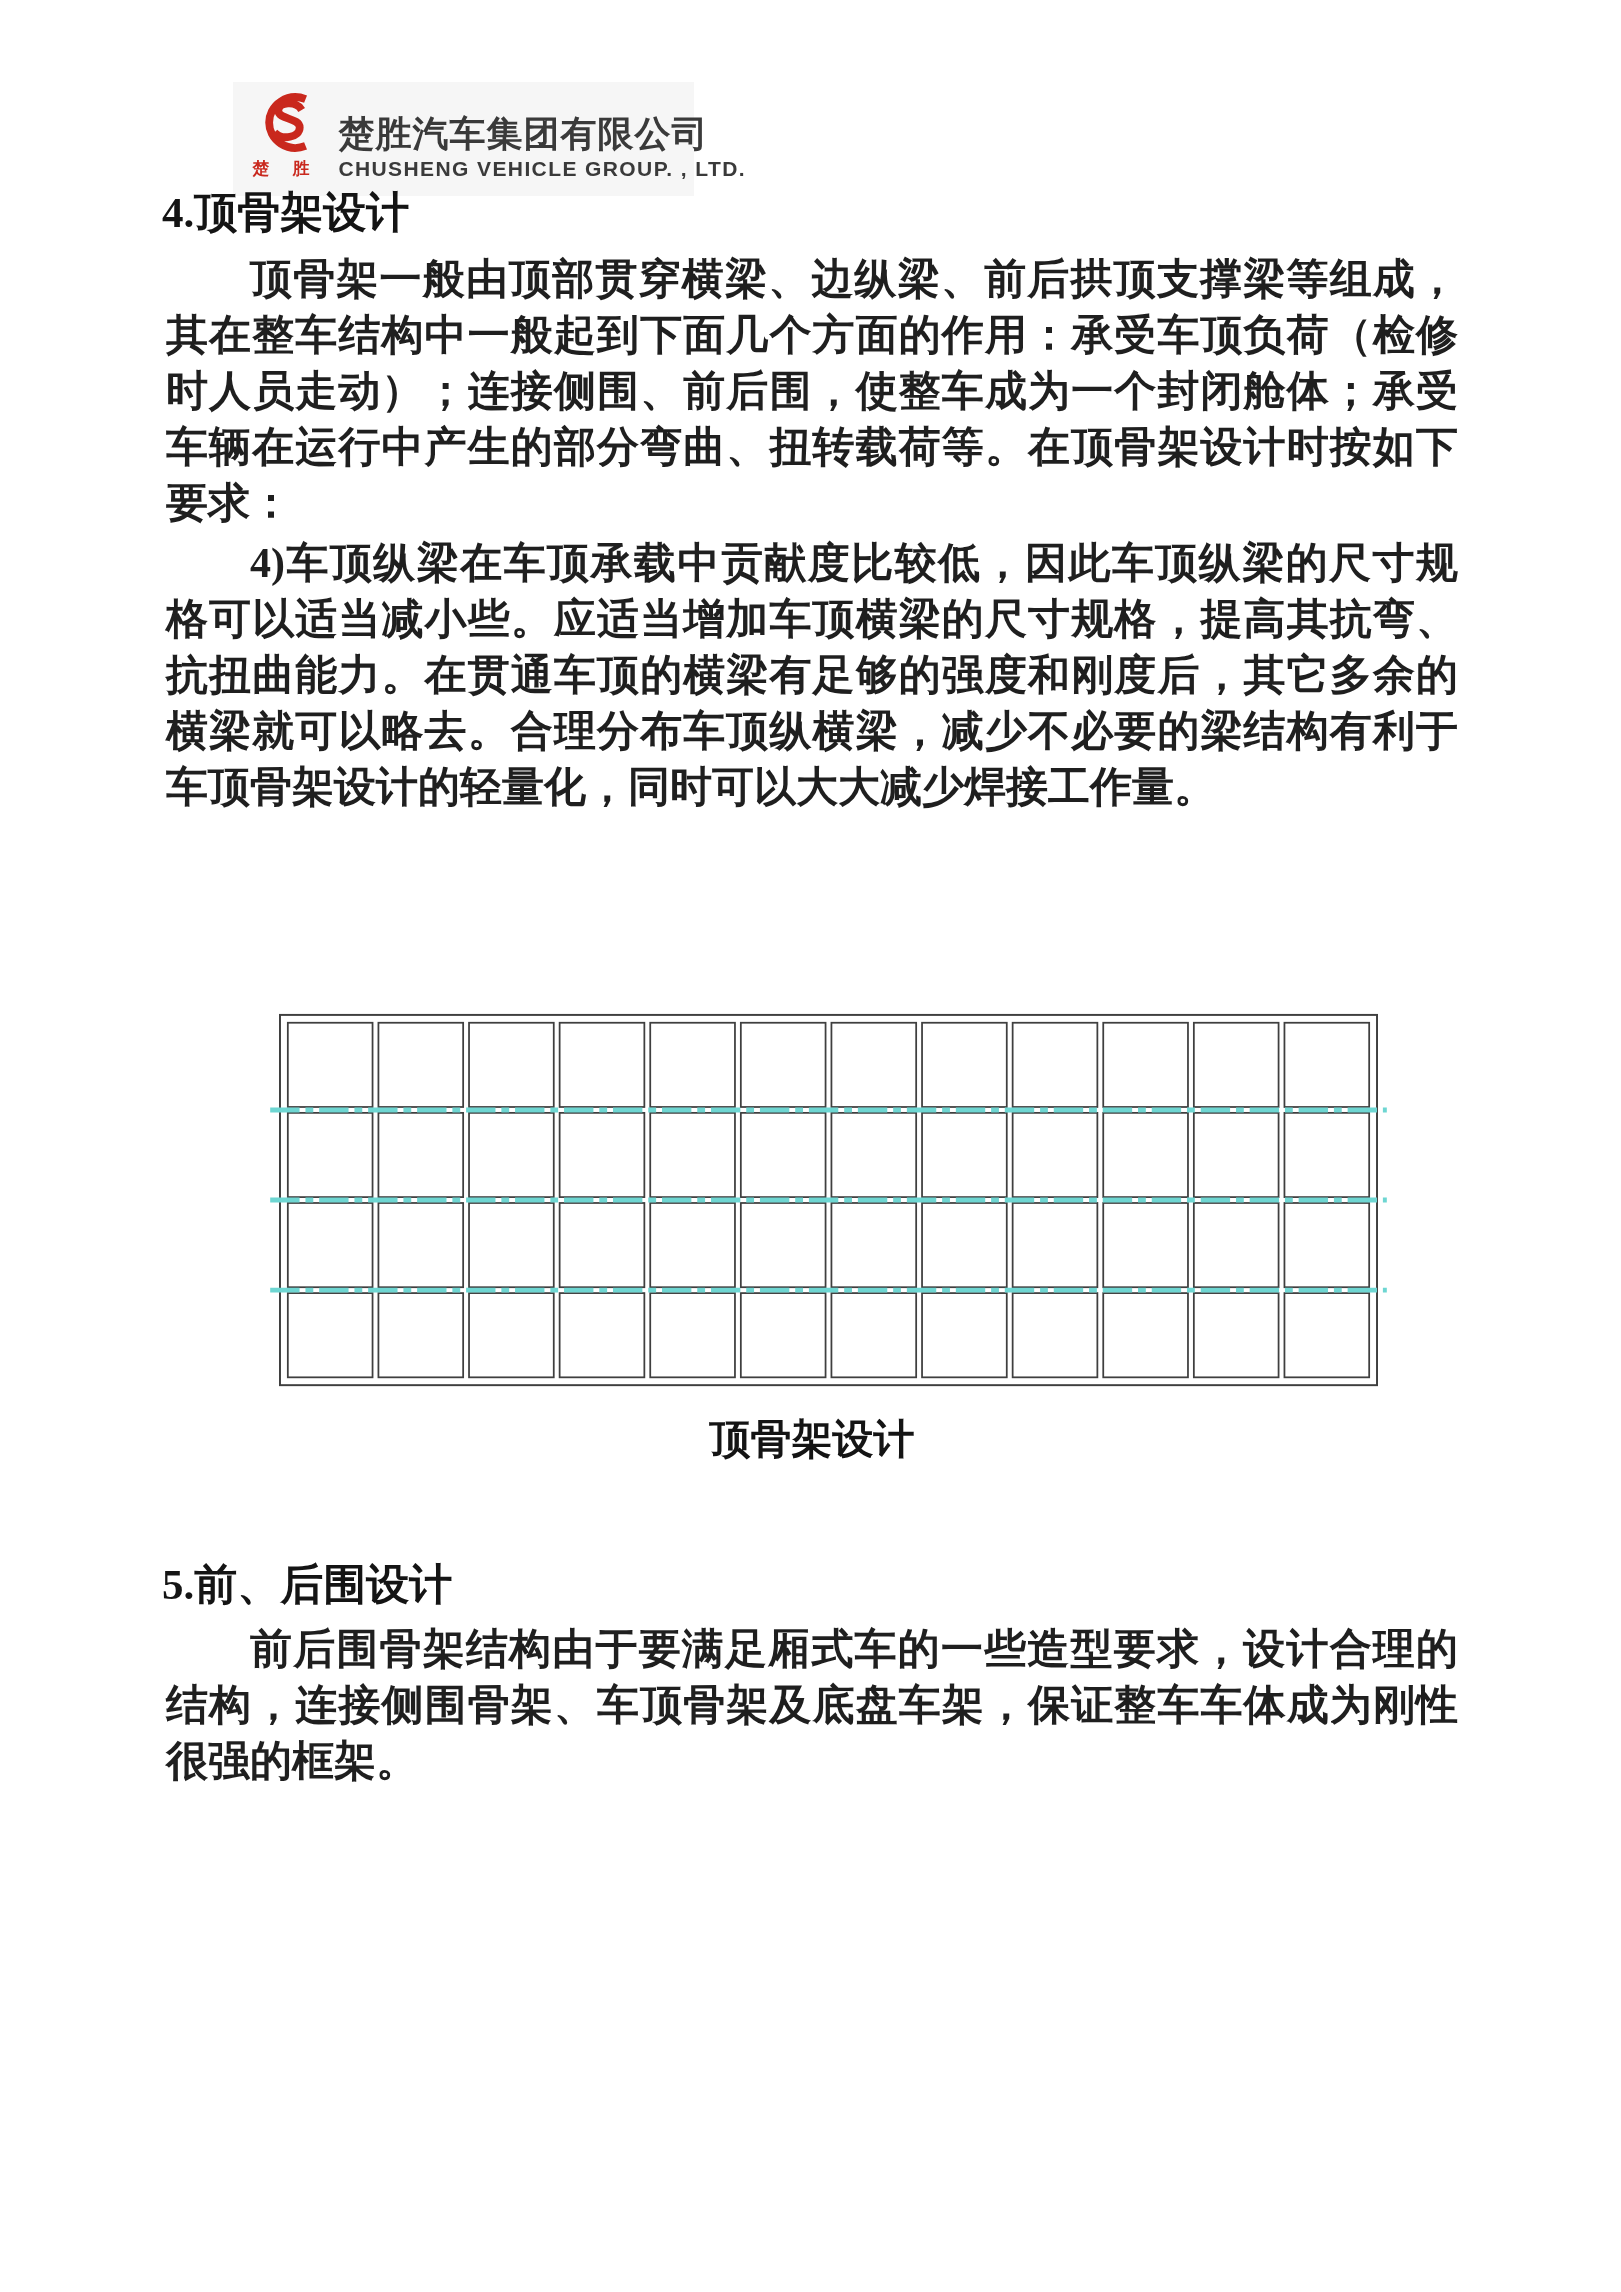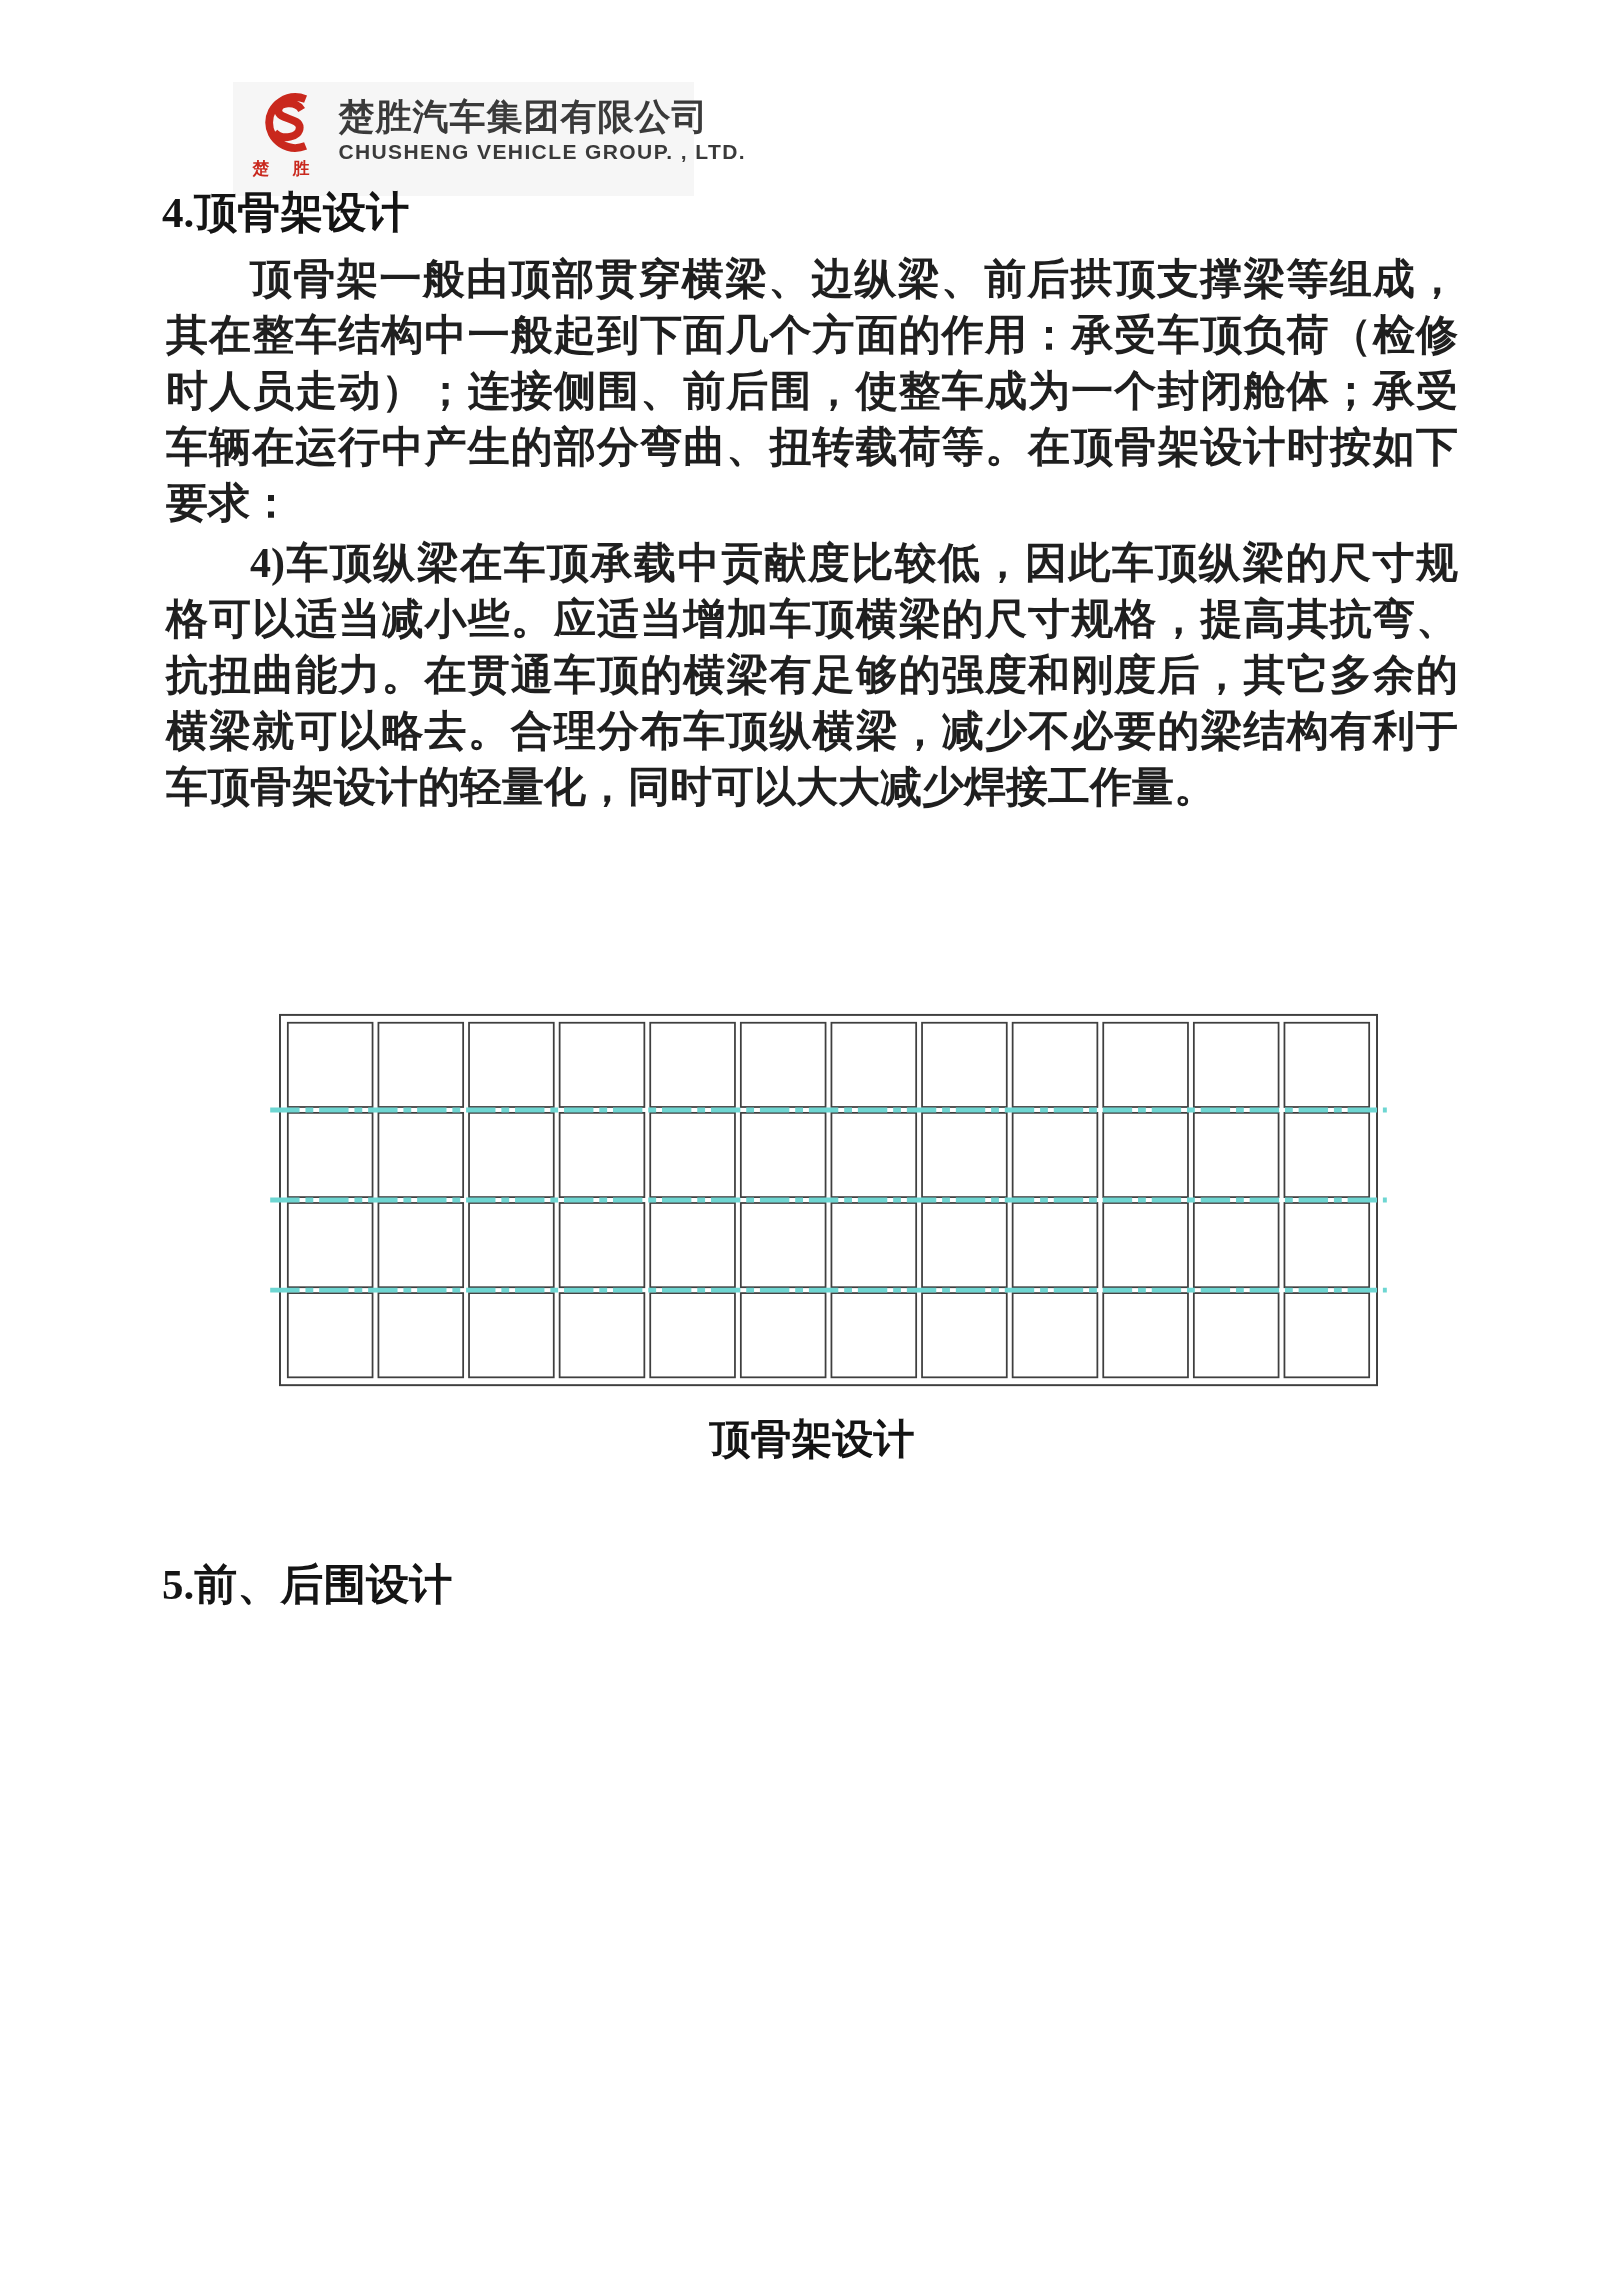--- a/index.html
+++ b/index.html
@@ -23,21 +23,21 @@
     position:relative;width:76px;height:108px;flex:0 0 auto;
     margin-left:17.6px;margin-top:7.8px;
   }
   .emblem-chars{
     position:absolute;left:2px;top:67px;width:73px;
     color:#c9281d;font-size:16.7px;font-weight:bold;
     letter-spacing:23.5px;white-space:nowrap;
     font-family:"Liberation Serif","DejaVu Serif",serif;
     text-align:center;
   }
-  .company-text{margin-left:11.8px;margin-top:14px;}
+  .company-text{margin-left:11.8px;margin-top:31px;}
   .company-cn{
     font-size:36px;font-weight:bold;color:#3a3a3a;
     letter-spacing:1px;line-height:41px;white-space:nowrap;
     font-family:"Liberation Sans","DejaVu Sans",sans-serif;
   }
   .company-en{
     font-size:21px;font-weight:bold;color:#3a3a3a;
     letter-spacing:1.4px;margin-top:2.9px;white-space:nowrap;
     font-family:"Liberation Sans","DejaVu Sans",sans-serif;
   }
@@ -140,15 +140,18 @@
         <line x1="0" y1="101" x2="1140" y2="101" stroke="#6ed6d2" stroke-width="5" stroke-dasharray="30 6 8 6"></line>
         <line x1="0" y1="193" x2="1140" y2="193" stroke="#6ed6d2" stroke-width="5" stroke-dasharray="30 6 8 6"></line>
         <line x1="0" y1="285" x2="1140" y2="285" stroke="#6ed6d2" stroke-width="5" stroke-dasharray="30 6 8 6"></line>
       </svg>
   </div>
 
   <div class="figure-caption">顶骨架设计</div>
 
   <div class="sec-heading" style="top:1560px">5.前、后围设计</div>
 
+  <div class="body-block" style="top:1617px">
+    <p>前后围骨架结构由于要满足厢式车的一些造型要求，设计合理的结构，连接侧围骨架、车顶骨架及底盘车架，保证整车车体成为刚性很强的框架。</p>
+  </div>
 
 </div>
 
 
 </body></html>

